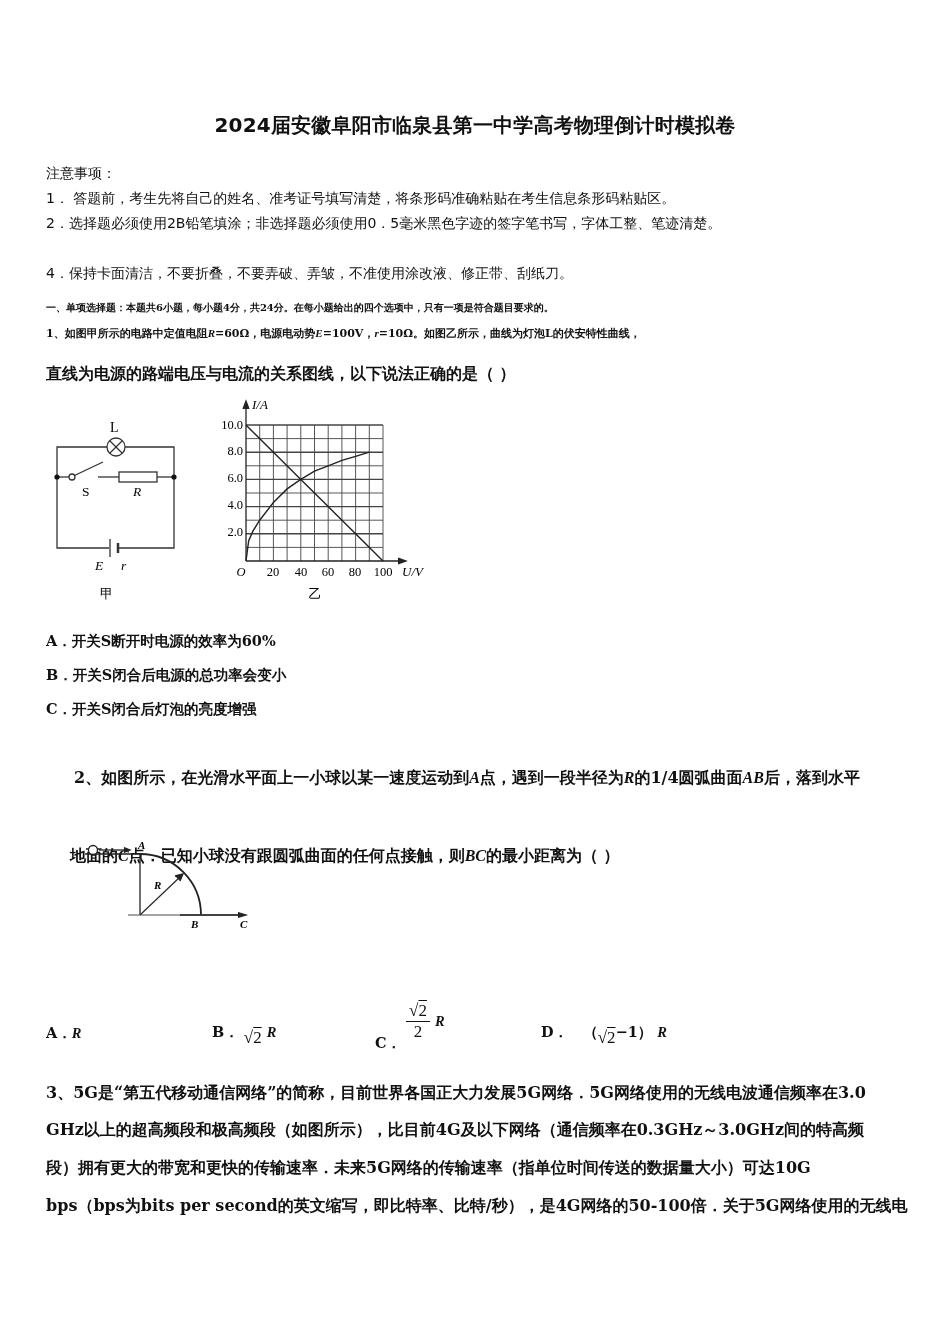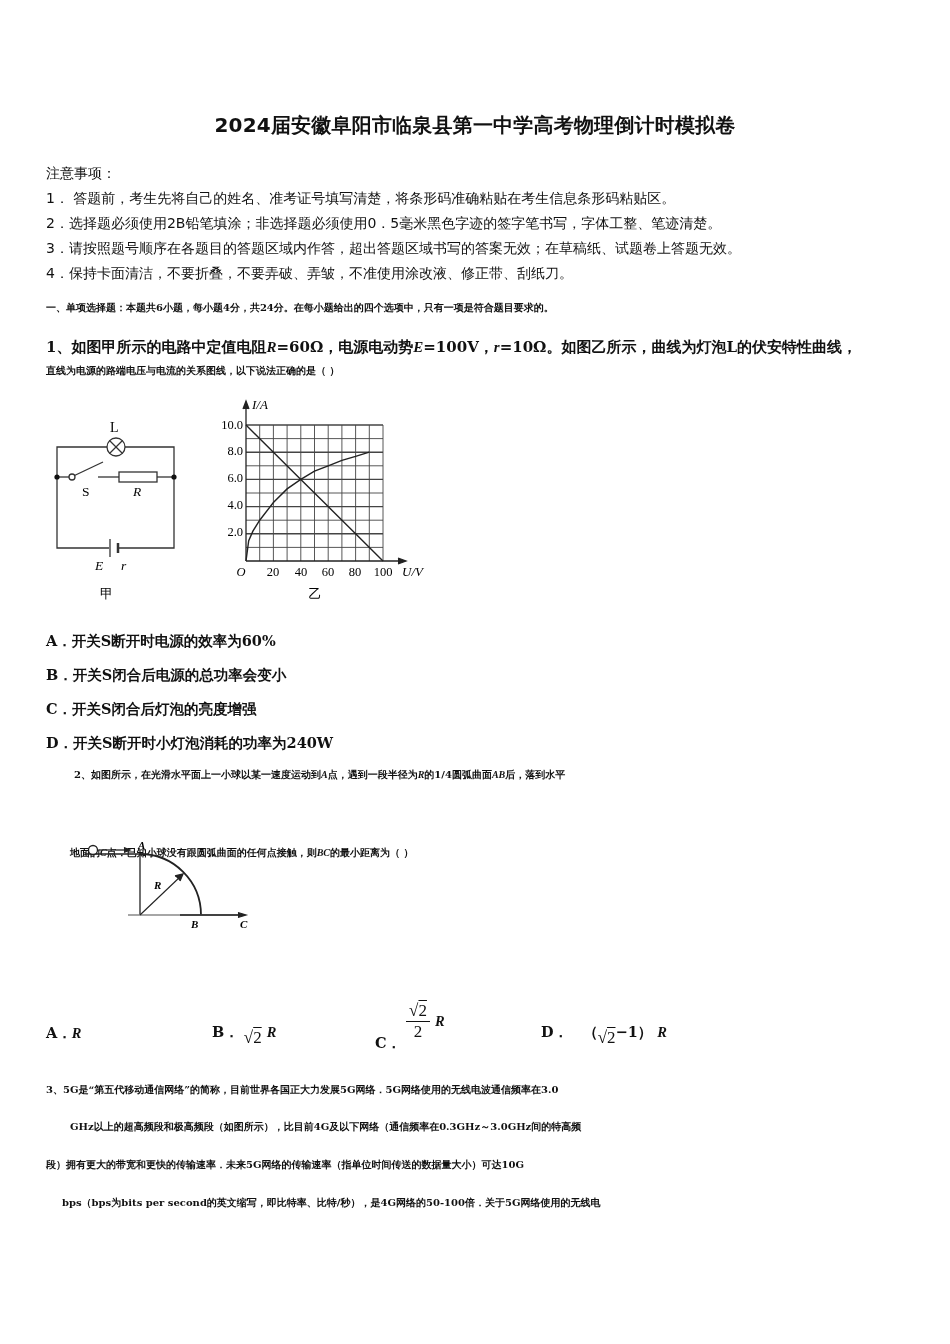--- a/index.html
+++ b/index.html
@@ -1,45 +1,44 @@
 <!DOCTYPE html>
 <html><head>
 <meta charset="utf-8">
 <style>
   html, body { margin: 0; padding: 0; background: #ffffff; }
   body { width: 950px; height: 1344px; position: relative; overflow: hidden; color: #111; }
   .page { position: absolute; left: 0; top: 0; width: 950px; height: 1128px; border-radius: 20px; }
   .abs { position: absolute; white-space: nowrap; }
   .title { left: 0; width: 950px; top: 112px; text-align: center; font-family: "DejaVu Sans", sans-serif; font-weight: bold; font-size: 20px; letter-spacing: 0.2px; }
   .notice { font-family: "DejaVu Sans", sans-serif; font-size: 14px; margin-top: 12px; }
-  .q { font-family: "DejaVu Serif", "Liberation Serif", serif; font-weight: bold; font-size: 10px; }
+  .q { font-family: "DejaVu Serif", "Liberation Serif", serif; font-weight: bold; font-size: 16px; }
   .opt { font-family: "DejaVu Serif", "Liberation Serif", serif; font-weight: bold; font-size: 14.5px; }
   i.v { font-family: "Liberation Serif", serif; font-style: italic; font-weight: bold; }
   .math { font-family: "Liberation Serif", serif; font-weight: normal; font-size: 17px; }
   .frac { display: inline-block; vertical-align: middle; text-align: center; }
   .frac .num { display: block; border-bottom: 1px solid #111; padding: 0 3px; }
   .frac .den { display: block; }
   svg text { font-family: "Liberation Serif", serif; }
 </style>
 </head>
 <body>
 
 <div class="page">
 
   <div class="abs title">2024届安徽阜阳市临泉县第一中学高考物理倒计时模拟卷</div>
 
   <div class="abs notice" style="left:46px; top:153px;">注意事项：</div>
   <div class="abs notice" style="left:46px; top:178px;">1．  答题前，考生先将自己的姓名、准考证号填写清楚，将条形码准确粘贴在考生信息条形码粘贴区。</div>
   <div class="abs notice" style="left:46px; top:203px;">2．选择题必须使用2B铅笔填涂；非选择题必须使用0．5毫米黑色字迹的签字笔书写，字体工整、笔迹清楚。</div>
-  <div class="abs notice" style="left:46px; top:228px;">3．请按照题号顺序在各题目的答题区域内作答，超出答题区域书写的答案无效；在草稿纸、试题卷上答题无效。</div>
   <div class="abs notice" style="left:46px; top:253px;">4．保持卡面清洁，不要折叠，不要弄破、弄皱，不准使用涂改液、修正带、刮纸刀。</div>
 
   <div class="abs q" style="left:46px; top:301px; font-size:10px;">一、单项选择题：本题共6小题，每小题4分，共24分。在每小题给出的四个选项中，只有一项是符合题目要求的。</div>
 
-  <div class="abs q" style="left:46px; top:326px; font-size:15px;margin-top:12px;">
+  <div class="abs q" style="left:46px; top:326px; font-size:11px;">
     <span>1、如图甲所示的电路中定值电阻</span><i class="v">R</i><span>=60Ω，电源电动势</span><i class="v">E</i><span>=100V，</span><i class="v">r</i><span>=10Ω。如图乙所示，曲线为灯泡L的伏安特性曲线，</span>
   </div>
   <div class="abs q" style="left:46px; top:364px;">直线为电源的路端电压与电流的关系图线，以下说法正确的是（ ）</div>
 
   <svg class="abs" style="left:40px; top:410px;" width="160" height="195" viewBox="0 0 160 195">
     <g stroke="#333" stroke-width="1.3" fill="none">
 
       <polyline points="17,67 17,37 67,37"></polyline>
       <polyline points="85,37 134,37 134,67"></polyline>
       <circle cx="76" cy="37" r="9"></circle>
@@ -115,21 +114,20 @@
       <text x="128" y="181">60</text>
       <text x="155" y="181">80</text>
       <text x="183" y="181">100</text>
     </g>
     <text x="115" y="203" font-size="13" text-anchor="middle" font-family="DejaVu Sans, sans-serif">乙</text>
   </svg>
 
   <div class="abs opt" style="left:46px; top:632px;">A．开关S断开时电源的效率为60%</div>
   <div class="abs opt" style="left:46px; top:666px;">B．开关S闭合后电源的总功率会变小</div>
   <div class="abs opt" style="left:46px; top:700px;">C．开关S闭合后灯泡的亮度增强</div>
-  <div class="abs opt" style="left:46px; top:734px;">D．开关S断开时小灯泡消耗的功率为240W</div>
 
   <div class="abs q" style="left:74px; top:768px;text-align:center;">
     <span>2、如图所示，在光滑水平面上一小球以某一速度运动到</span><i class="v">A</i><span>点，遇到一段半径为</span><i class="v">R</i><span>的1/4圆弧曲面</span><i class="v">AB</i><span>后，落到水平</span>
   </div>
   <div class="abs q" style="left:70px; top:805px;margin-top:41px;">
     <span>地面的</span><i class="v">C</i><span>点．已知小球没有跟圆弧曲面的任何点接触，则</span><i class="v">BC</i><span>的最小距离为（    ）</span>
   </div>
 
   <svg class="abs" style="left:80px; top:835px;" width="185" height="95" viewBox="0 0 185 95">
     <g stroke="#222" stroke-width="1.3" fill="none">
@@ -167,17 +165,17 @@
     </span>
     <i class="v">R</i>
   </div>
   <div class="abs opt" style="left:541px; top:1022px;">
     <span>D．</span>
     <span style="margin-left:10px;">（</span><span class="math" style="position:relative; top:6px;">√<span style="text-decoration:overline;">2</span></span><span>−1）</span>
     <i class="v">R</i>
   </div>
 
   <div class="abs q" style="left:46px; top:1083px;">3、5G是“第五代移动通信网络”的简称，目前世界各国正大力发展5G网络．5G网络使用的无线电波通信频率在3.0</div>
-  <div class="abs q" style="left:46px; top:1120px;margin-left:24px;">GHz以上的超高频段和极高频段（如图所示），比目前4G及以下网络（通信频率在0.3GHz～3.0GHz间的特高频</div>
+  <div class="abs q" style="left:46px; top:1120px;">GHz以上的超高频段和极高频段（如图所示），比目前4G及以下网络（通信频率在0.3GHz～3.0GHz间的特高频</div>
   <div class="abs q" style="left:46px; top:1158px;">段）拥有更大的带宽和更快的传输速率．未来5G网络的传输速率（指单位时间传送的数据量大小）可达10G</div>
-  <div class="abs q" style="left:46px; top:1196px;margin-left:16px;">bps（bps为bits per second的英文缩写，即比特率、比特/秒），是4G网络的50-100倍．关于5G网络使用的无线电</div>
+  <div class="abs q" style="left:46px; top:1196px;">bps（bps为bits per second的英文缩写，即比特率、比特/秒），是4G网络的50-100倍．关于5G网络使用的无线电</div>
 
 </div>
 
 </body></html>

